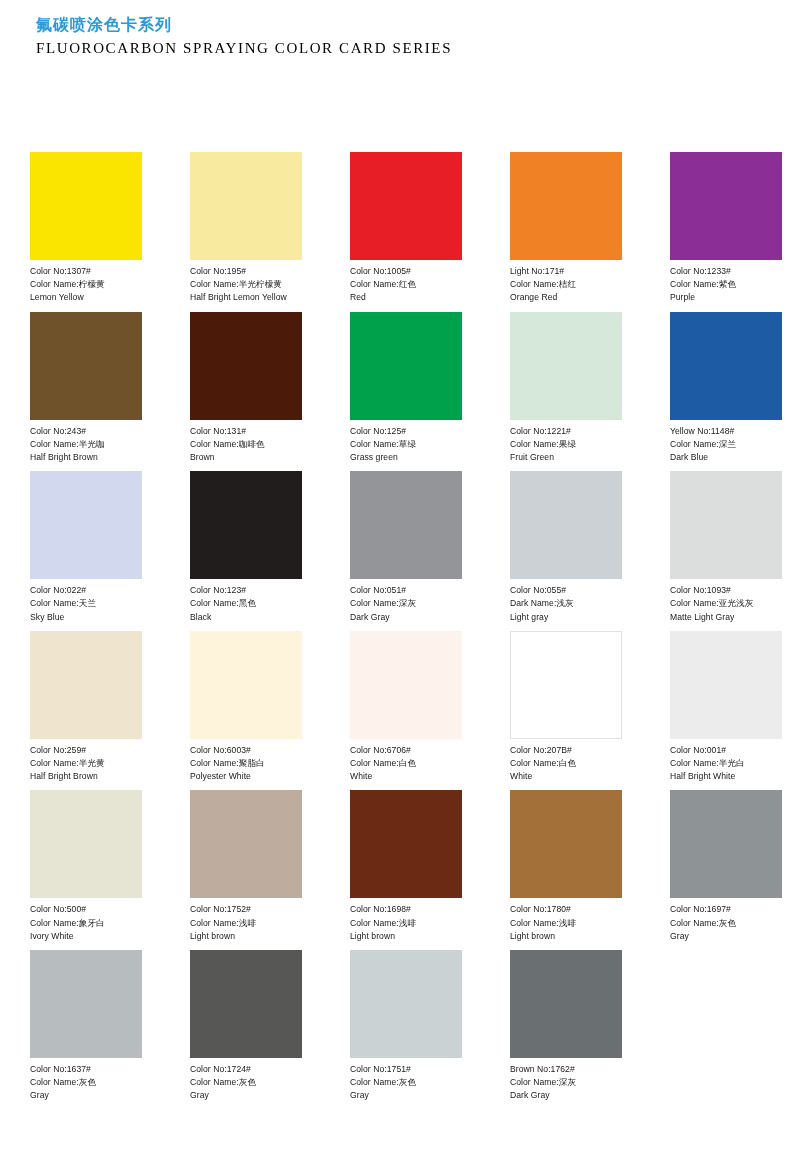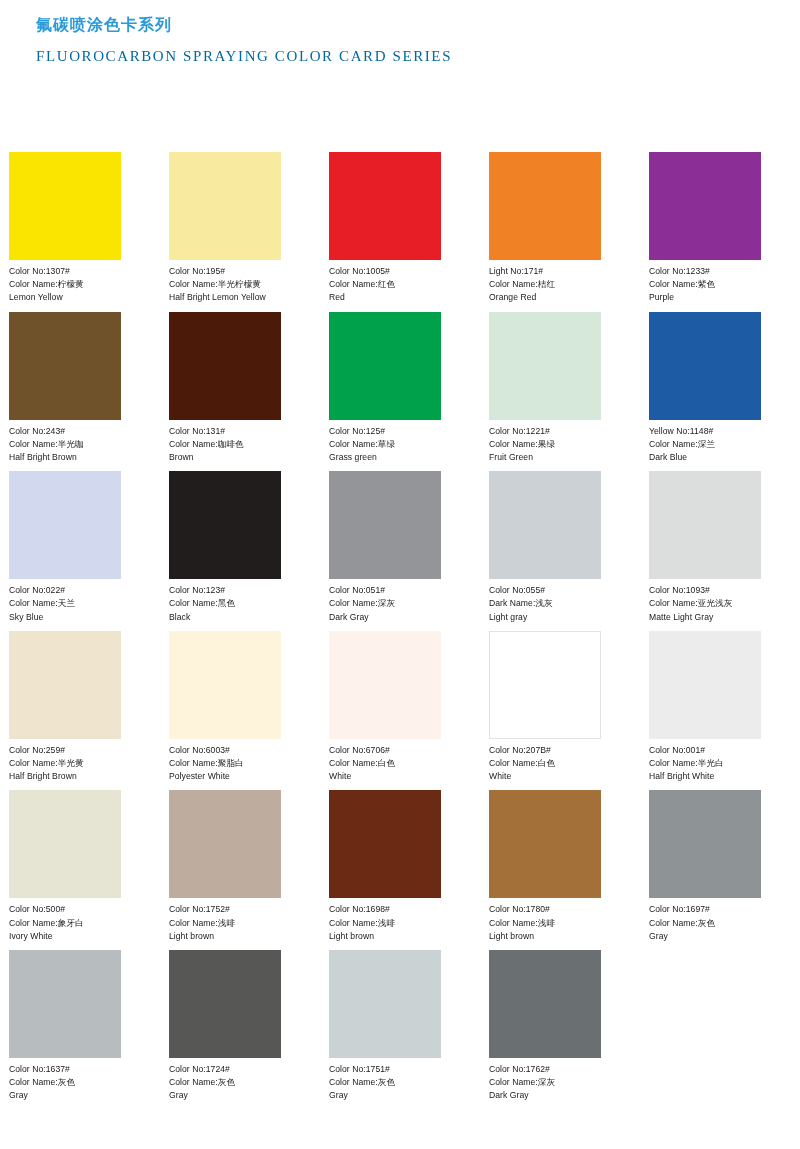--- a/index.html
+++ b/index.html
@@ -26,30 +26,30 @@
     font-weight:bold;
     letter-spacing:1px;
     color:#2b9ad6;
     line-height:22px;
     white-space:nowrap;
   }
   .header-en {
     font-family:"Liberation Serif", serif;
     font-size:15px;
     letter-spacing:1.6px;
-    color:#0369a1;
+    color:#000000;
     line-height:20px;
     white-space:nowrap;
-    margin-top:10px;
+    margin-top:2px;
   }
 
   
   .grid {
     position:absolute;
-    left:9px; top:152px;
+    left:30px; top:152px;
     width:752px;
     display:grid;
     grid-template-columns:repeat(5, 112px);
     column-gap:48px;
     row-gap:7px;
   }
   .cell {
     width:112px;
   }
   .swatch {
@@ -301,20 +301,20 @@
         <div class="swatch" style="background: rgb(203, 210, 212);"></div>
         <div class="label">
           <div>Color No:1751#</div>
           <div>Color Name:灰色</div>
           <div>Gray</div>
         </div>
       </div>
       <div class="cell">
         <div class="swatch" style="background: rgb(106, 112, 114);"></div>
         <div class="label">
-          <div>Color No:1762#</div>
+          <div>Brown No:1762#</div>
           <div>Color Name:深灰</div>
           <div>Dark Gray</div>
         </div>
       </div>
     </div>
 
 </div>
 
 </body></html>

